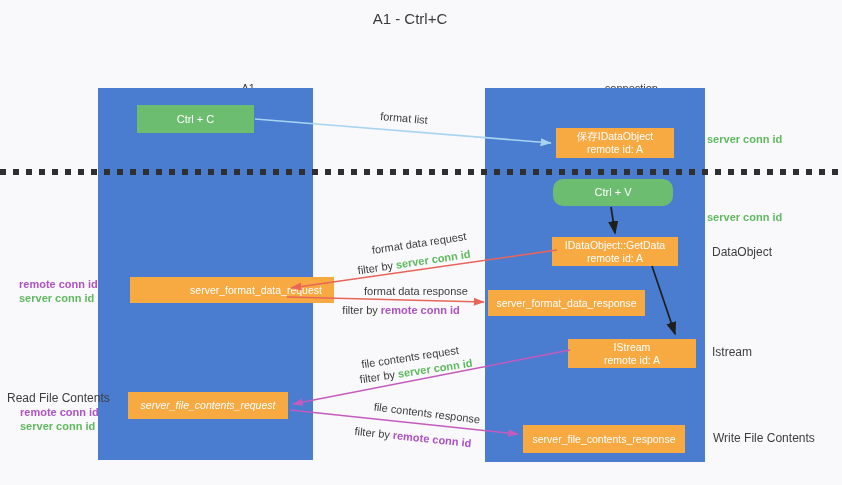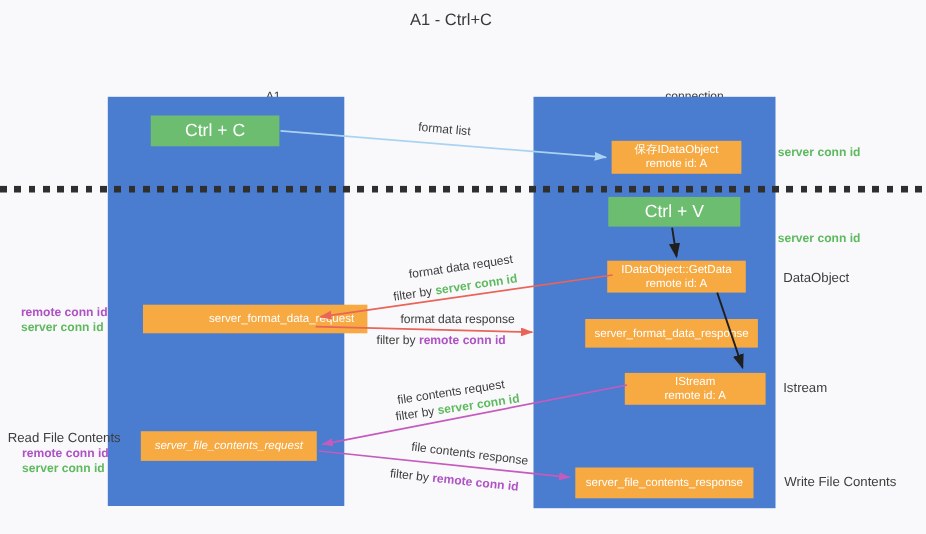--- a/index.html
+++ b/index.html
@@ -27,28 +27,28 @@
   .lifeline.left{left:98px;top:88px;width:215px;height:372px;}
   .lifeline.right{left:485px;top:88px;width:220px;height:374px;}
   .separator{
     left:0;top:169px;width:842px;height:6px;z-index:5;
     background:repeating-linear-gradient(90deg,#2f2f2f 0 6px,transparent 6px 13px);
   }
   .box{
     display:flex;flex-direction:column;align-items:center;justify-content:center;
     color:#fff;text-align:center;font-size:10.5px;line-height:13px;z-index:3;
   }
-  .box.green{background:var(--box-green);font-size:16px;}
+  .box.green{background:var(--box-green);font-size:11px;}
   .box.orange{background:var(--box-orange);}
   #ctrl-c{left:137px;top:105px;width:117px;height:28px;}
   #save-ido{left:556px;top:128px;width:118px;height:30px;}
-  #ctrl-v{left:553px;top:179px;width:120px;height:27px;}
+  #ctrl-v{left:553px;top:179px;width:120px;height:27px;border-radius:10px;}
   #getdata{left:552px;top:237px;width:126px;height:29px;}
   #fmt-req{left:130px;top:277px;width:156px;height:26px;padding-left:48px;}
-  #fmt-resp{left:488px;top:290px;width:157px;height:26px;margin-left:44px;}
+  #fmt-resp{left:488px;top:290px;width:157px;height:26px;}
   #istream{left:568px;top:339px;width:128px;height:29px;}
   #file-req{left:128px;top:392px;width:160px;height:27px;font-style:italic;}
   #file-resp{left:523px;top:425px;width:162px;height:28px;}
   .flabel{
     white-space:nowrap;font-size:11px;color:var(--text-dark);z-index:6;
     transform:translate(-50%,-50%) rotate(var(--r,0deg));
   }
   .side{white-space:nowrap;font-size:12px;color:var(--text-dark);z-index:6;}
   .tag{white-space:nowrap;font-size:11px;font-weight:bold;z-index:6;}
   .tag.green{color:var(--text-green);}

